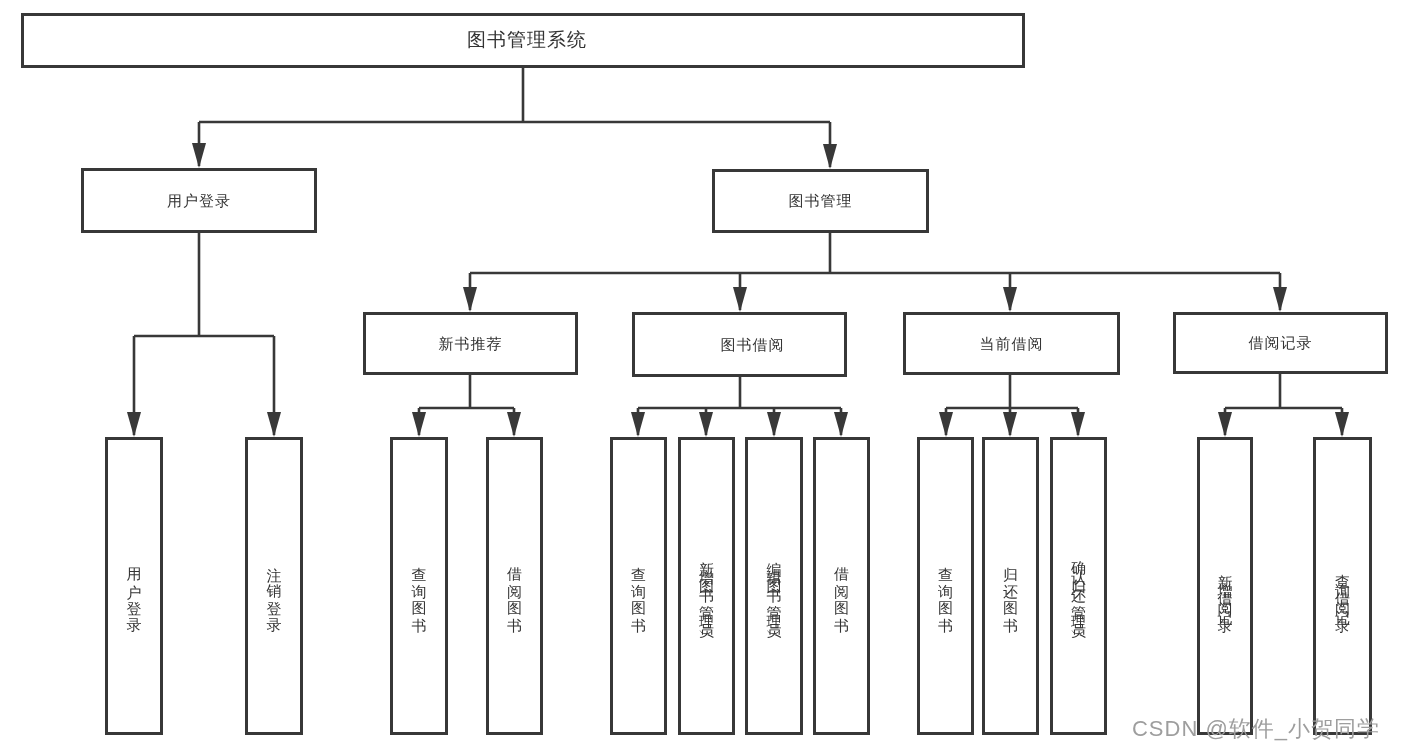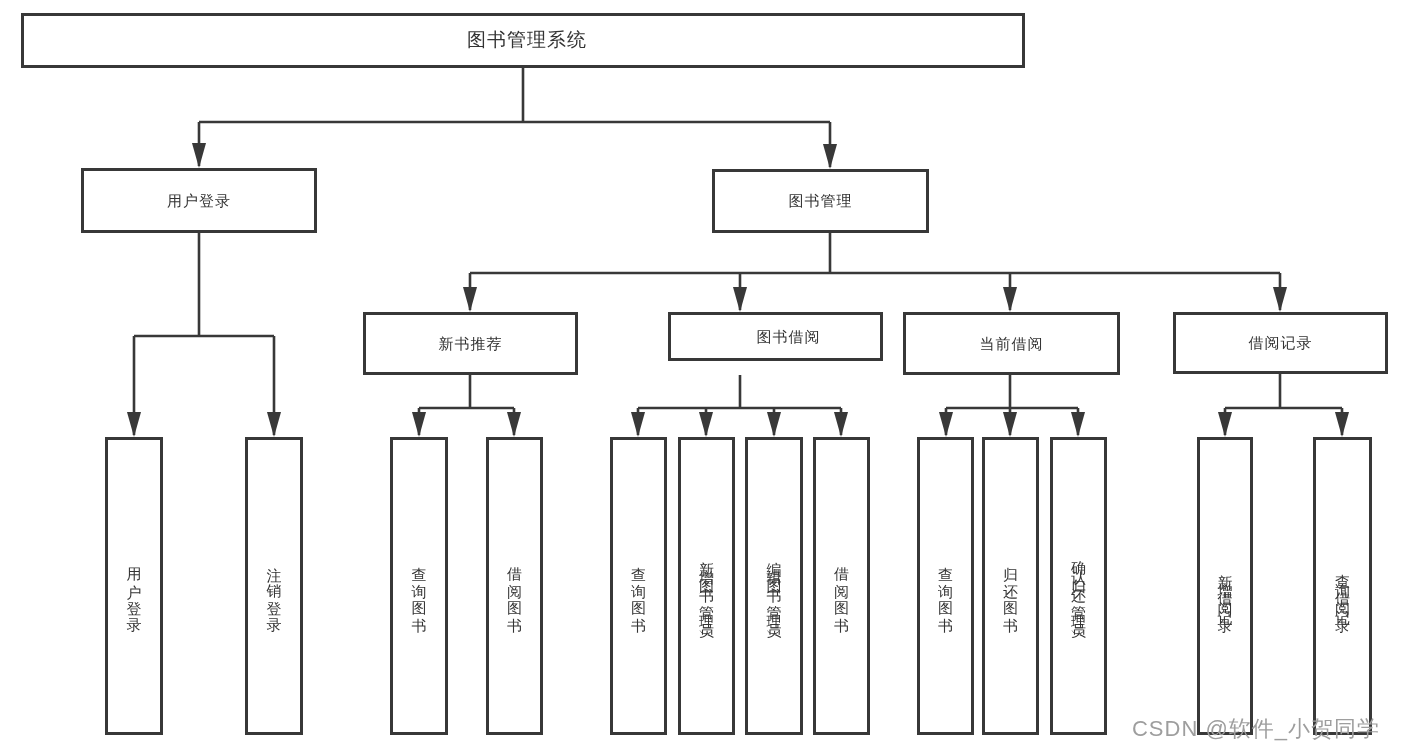--- a/index.html
+++ b/index.html
@@ -98,21 +98,21 @@
       <polygon points="1335,412 1349,412 1342,437"></polygon>
     </g>
   </svg>
 
   <div class="box root-box" style="left:21px; top:13px; width:1004px; height:55px;padding-left:8px;">图书管理系统</div>
 
   <div class="box" style="left:81px; top:168px; width:236px; height:65px;">用户登录</div>
   <div class="box" style="left:712px; top:169px; width:217px; height:64px;">图书管理</div>
 
   <div class="box" style="left:363px; top:312px; width:215px; height:63px;">新书推荐</div>
-  <div class="box" style="left:668px; top:312px; width:215px; height:49px;padding-left:26px;">图书借阅</div>
+  <div class="box" style="left:632px; top:312px; width:215px; height:65px;padding-left:26px;">图书借阅</div>
   <div class="box" style="left:903px; top:312px; width:217px; height:63px;">当前借阅</div>
   <div class="box" style="left:1173px; top:312px; width:215px; height:62px;">借阅记录</div>
 
   <div class="box vbox sparse" style="left:105px; top:437px; width:58px; height:298px;">用户登录</div>
   <div class="box vbox sparse" style="left:245px; top:437px; width:58px; height:298px;">注销登录</div>
 
   <div class="box vbox sparse" style="left:390px; top:437px; width:58px; height:298px;">查询图书</div>
   <div class="box vbox sparse" style="left:486px; top:437px; width:57px; height:298px;">借阅图书</div>
 
   <div class="box vbox sparse" style="left:610px; top:437px; width:57px; height:298px;">查询图书</div>

